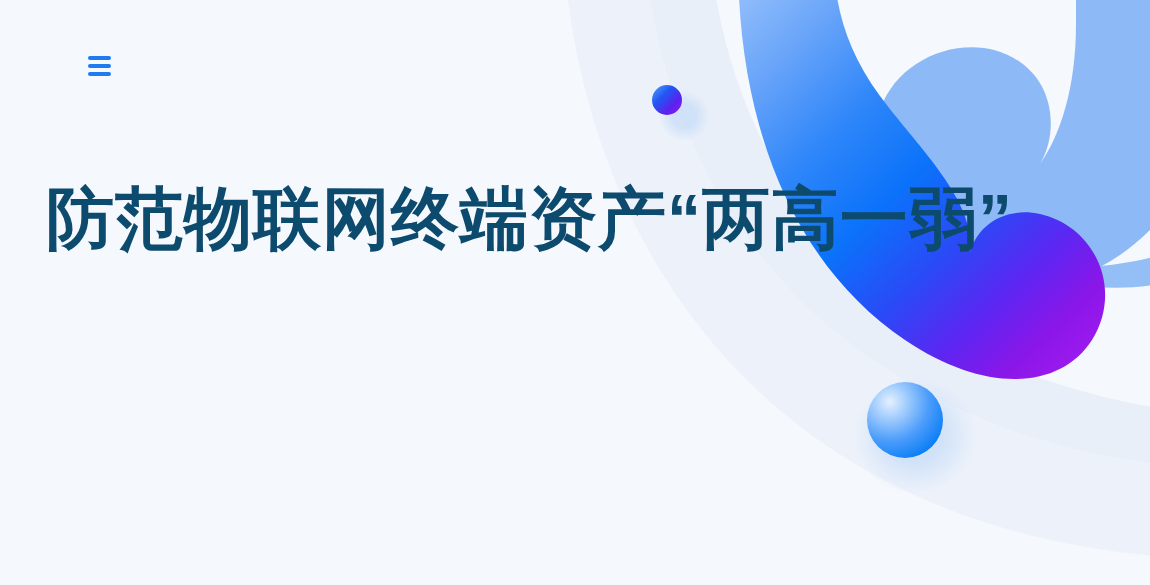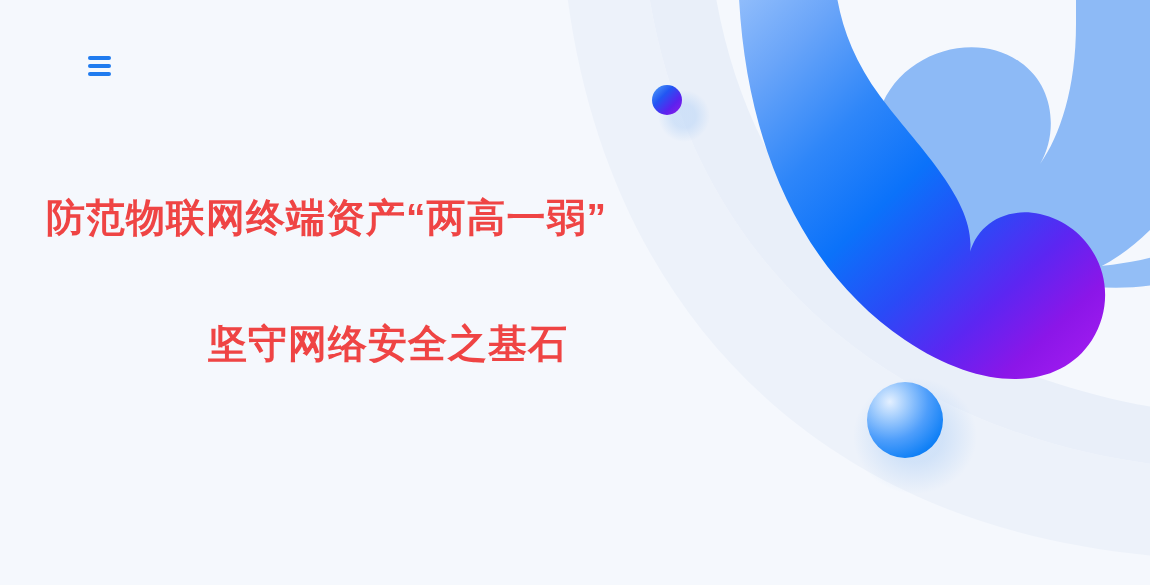--- a/index.html
+++ b/index.html
@@ -47,23 +47,23 @@
   #menu-button .bar.b2 { width:23px; }
 
   
   #headline {
     position:absolute;
     left:0; top:182px;
     width:1150px;
     z-index:4;
   }
   .title-line {
-    color:#ef4444;
+    color:#0c4a6e;
     font-weight:700;
-    font-size:39px;
+    font-size:68px;
     line-height:72px;
     letter-spacing:1px;
     white-space:nowrap;
   }
   .title-line.l1 { margin-left:46px; }
   .title-line.l2 { margin-left:208px; margin-top:54px; }
 </style>
 </head>
 <body>
 
@@ -149,16 +149,15 @@
   </svg>
 
   <button id="menu-button" type="button" aria-label="菜单">
     <span class="bar b1"></span>
     <span class="bar b2"></span>
     <span class="bar b3"></span>
   </button>
 
   <div id="headline">
     <div class="title-line l1">防范物联网终端资产“两高一弱”</div>
-    <div class="title-line l2">坚守网络安全之基石</div>
   </div>
 
 </div>
 
 </body></html>

